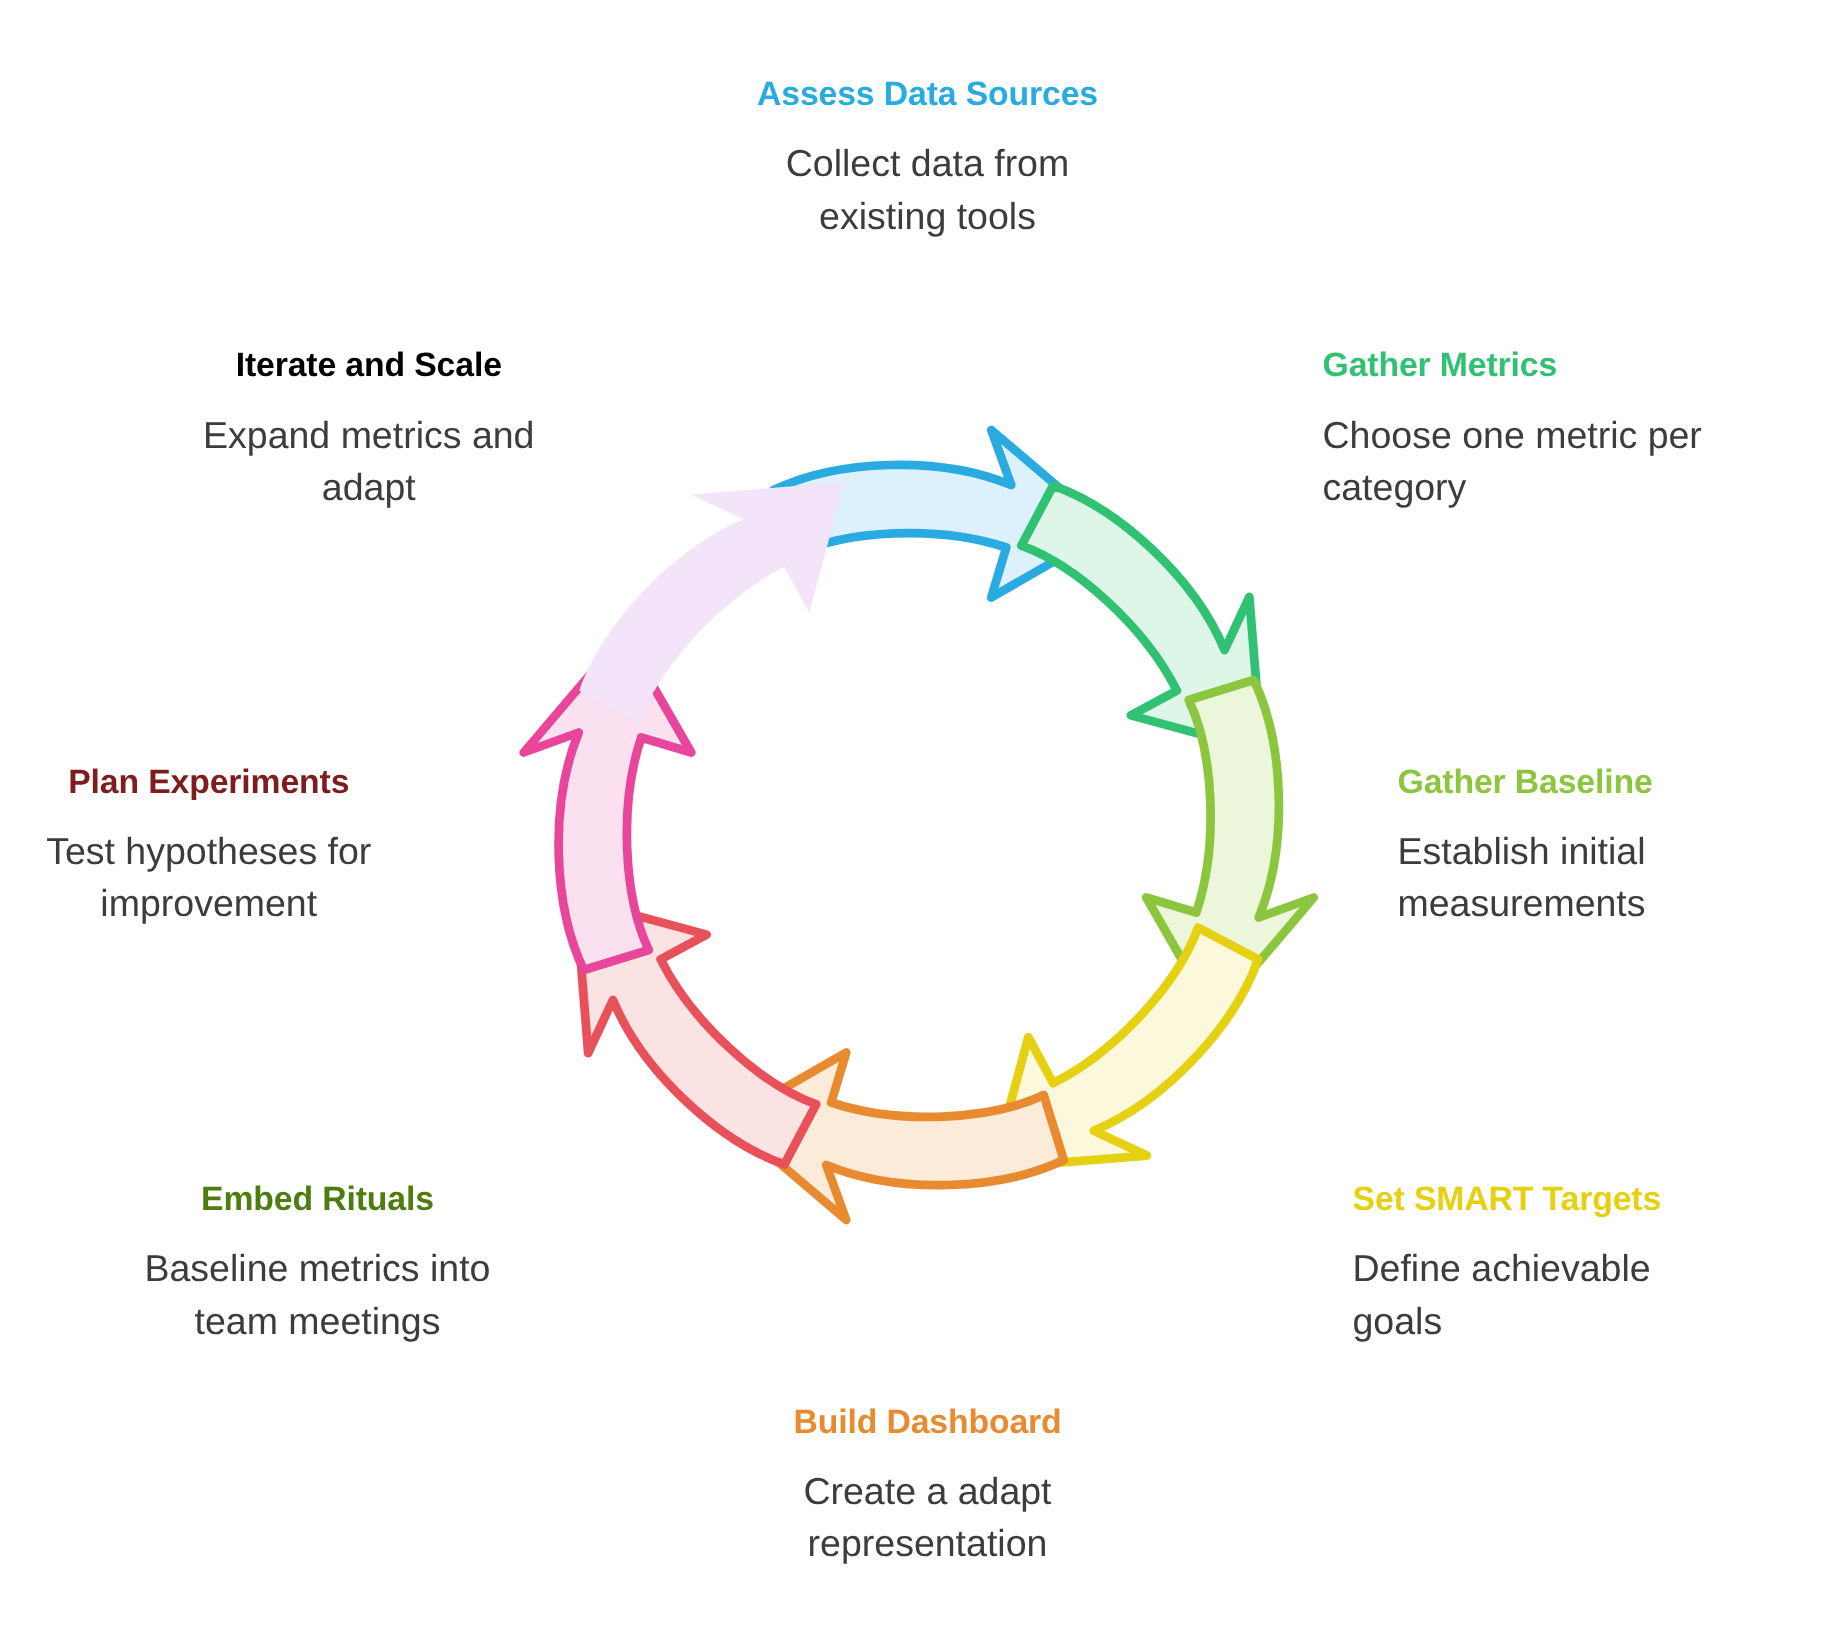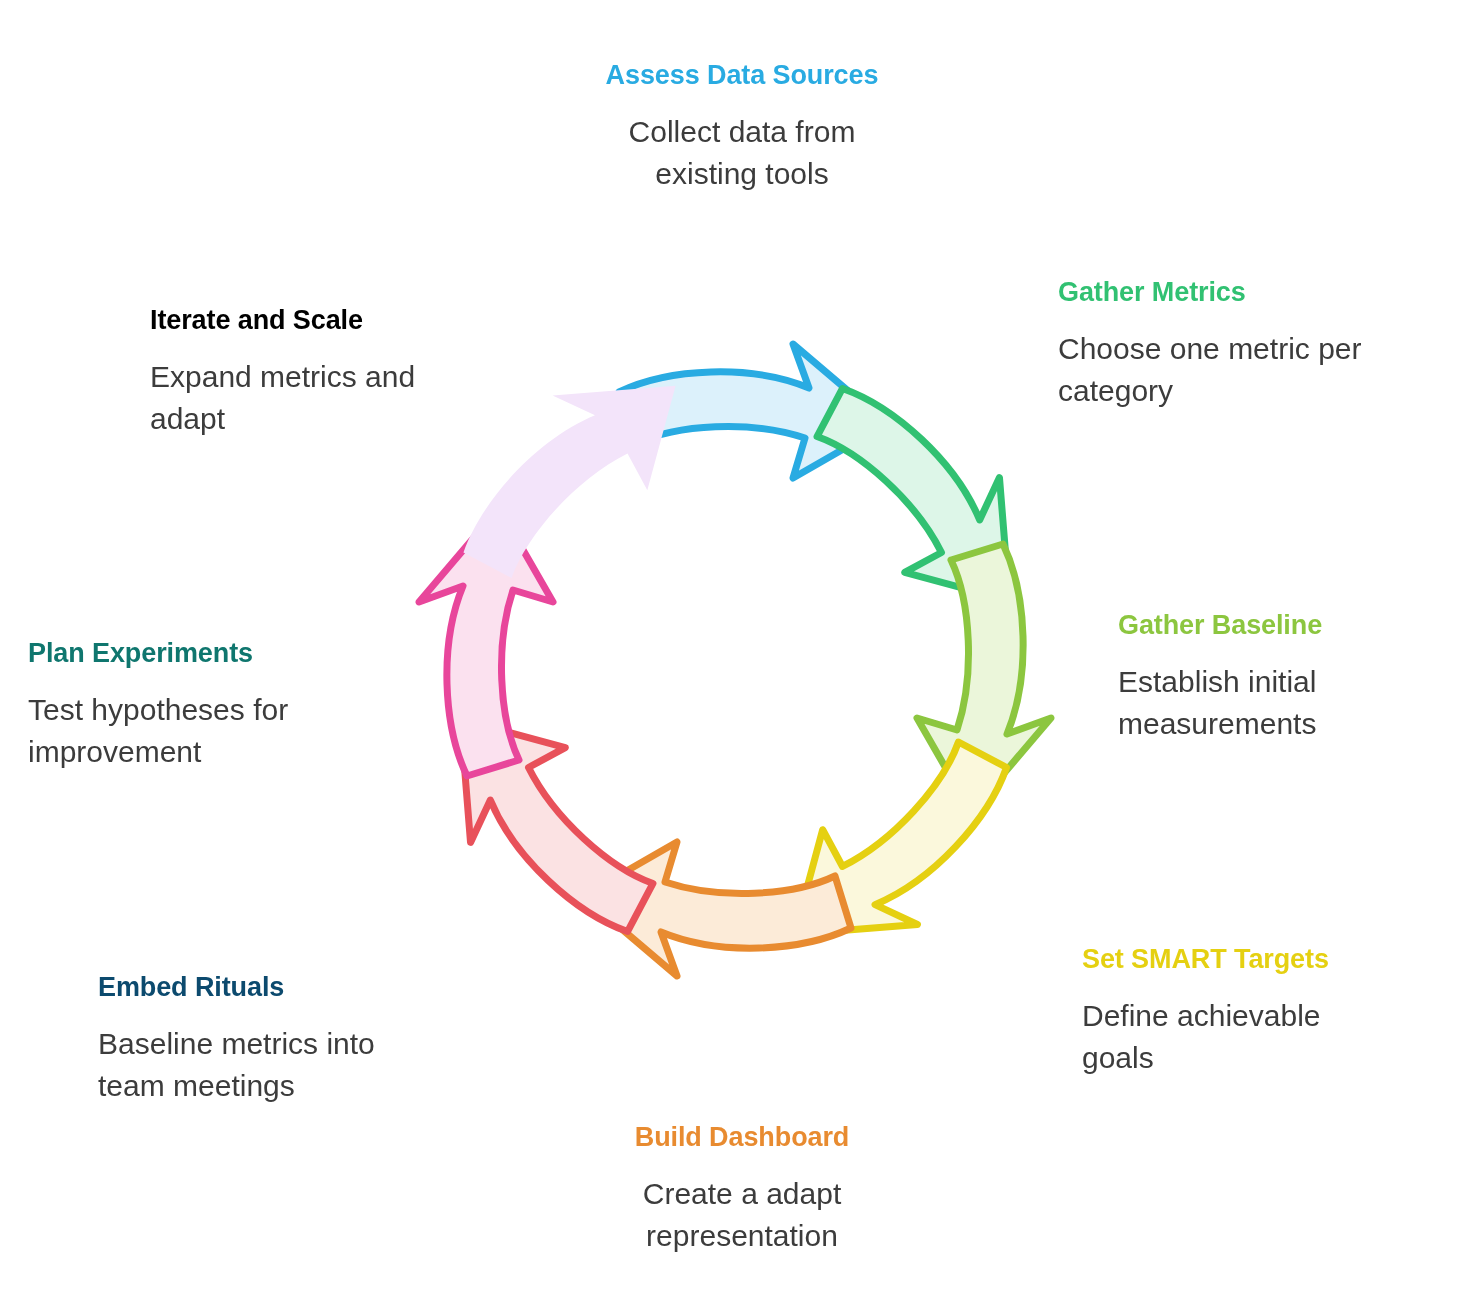--- a/index.html
+++ b/index.html
@@ -42,21 +42,21 @@
   }
   .node-desc {
     font-size: 30px;
     font-weight: normal;
     line-height: 1.40;
     color: #3c3c3c;
     margin: 18px 0 0 0;
   }
   .align-center { text-align: center; }
   .align-left   { text-align: left; }
-  .align-right  { text-align: left; margin-top: 28px; }
+  .align-right  { text-align: center; }
 
   
   #node-assess   { left: 592px;  top: 58px;   width: 300px; }
   #node-select   { left: 1058px; top: 275px;  width: 310px; }
   #node-gather   { left: 1118px; top: 608px;  width: 290px; }
   #node-smart    { left: 1082px; top: 942px;  width: 300px; }
   #node-build    { left: 592px;  top: 1120px; width: 300px; }
   #node-embed    { left: 98px;   top: 942px;  width: 312px; }
   #node-plan     { left: 28px;   top: 608px;  width: 278px; }
   #node-iterate  { left: 150px;  top: 275px;  width: 290px; }
@@ -126,26 +126,26 @@
     <p class="node-title" style="color: rgb(229, 208, 17);">Set SMART Targets</p>
     <p class="node-desc">Define achievable goals</p>
   </div>
 
   <div class="node align-center" id="node-build">
     <p class="node-title" style="color: rgb(232, 139, 48);">Build Dashboard</p>
     <p class="node-desc">Create a adapt representation</p>
   </div>
 
   <div class="node align-right" id="node-embed">
-    <p class="node-title" style="color: #0c4a6e;">Embed Rituals</p>
+    <p class="node-title" style="color: #4d7c0f;">Embed Rituals</p>
     <p class="node-desc">Baseline metrics into team meetings</p>
   </div>
 
   <div class="node align-right" id="node-plan">
-    <p class="node-title" style="color: #0f766e;">Plan Experiments</p>
+    <p class="node-title" style="color: #7f1d1d;">Plan Experiments</p>
     <p class="node-desc">Test hypotheses for improvement</p>
   </div>
 
   <div class="node align-right" id="node-iterate">
     <p class="node-title">Iterate and Scale</p>
     <p class="node-desc">Expand metrics and adapt</p>
   </div>
 
 </div>
 

